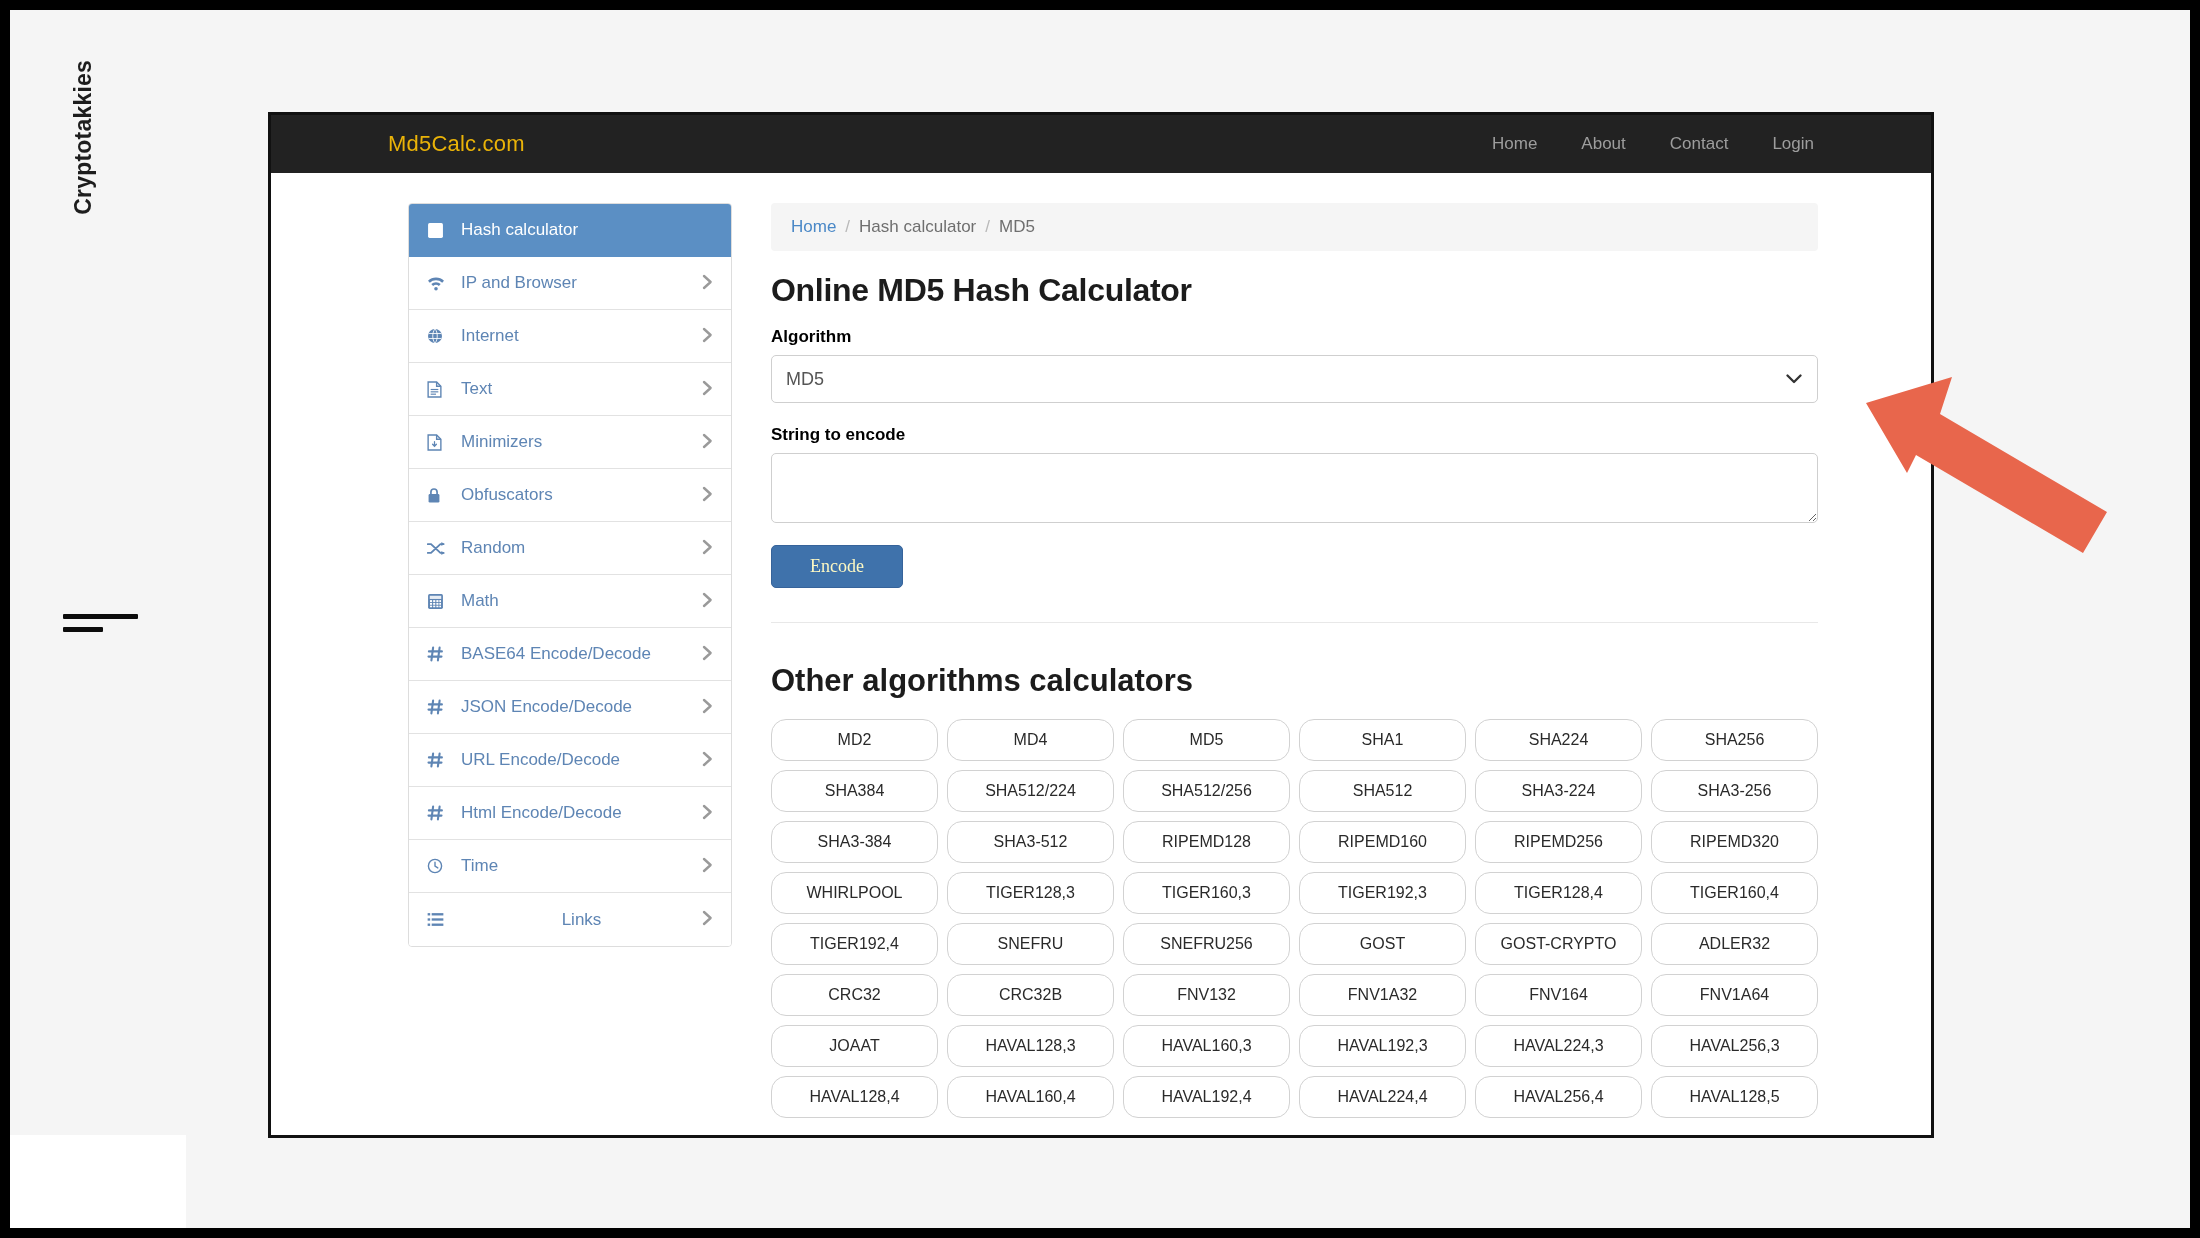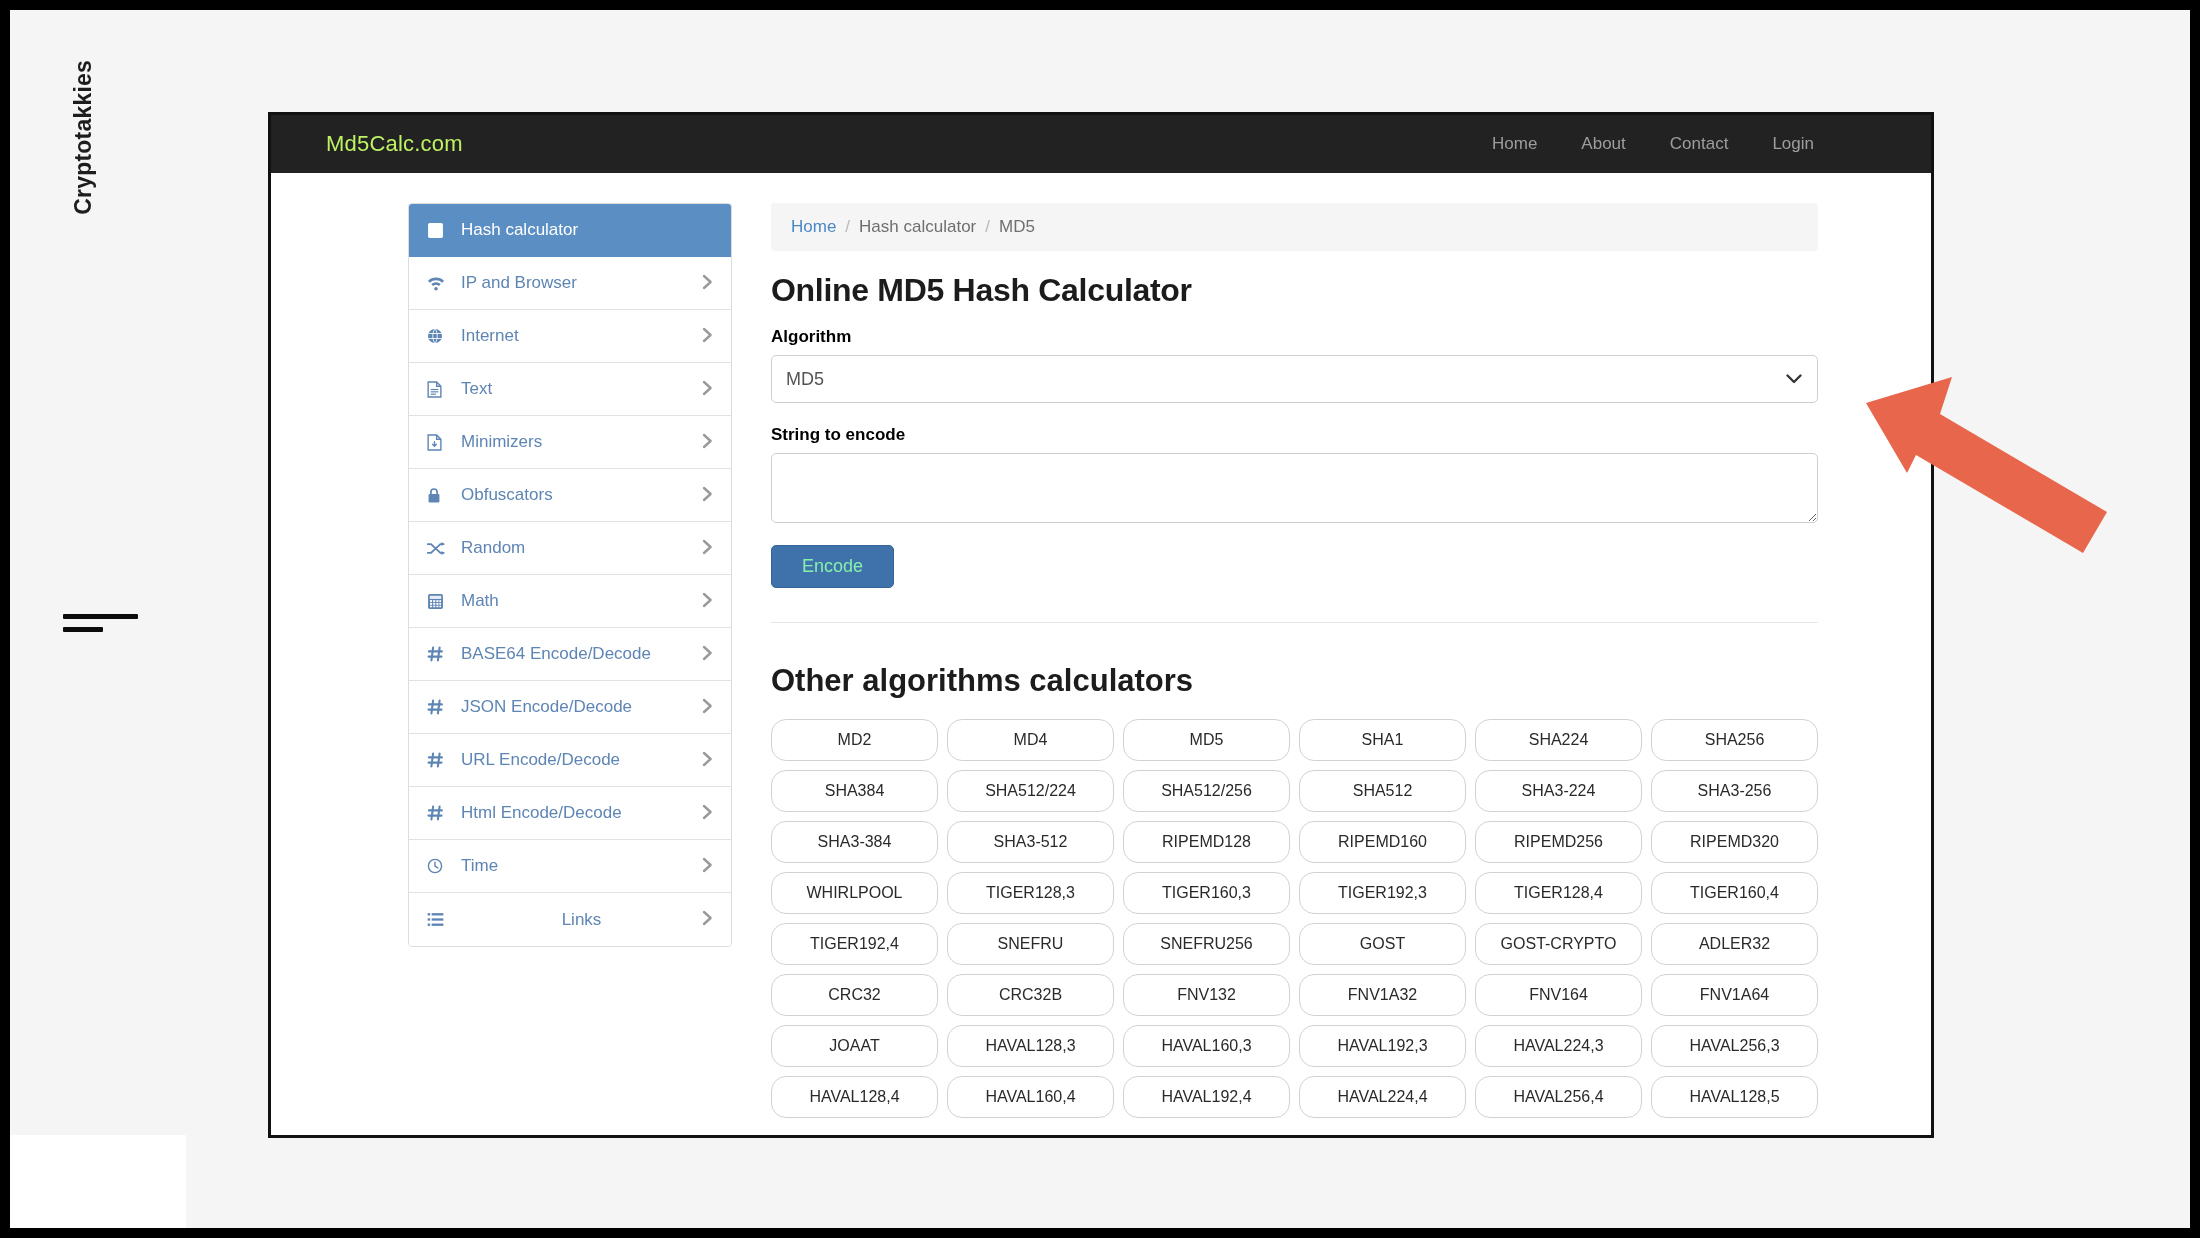--- a/index.html
+++ b/index.html
@@ -68,23 +68,23 @@
   
   #navbar {
     height: 58px;
     background: #222222;
     display: flex;
     align-items: center;
     padding: 0 0 0 0;
     position: relative;
   }
   #brand {
-    color: #bef264;
+    color: #eab308;
     font-size: 22px;
-    margin-left: 55px;
+    margin-left: 117px;
     letter-spacing: 0.2px;
   }
   #nav-links {
     margin-left: auto;
     display: flex;
     align-items: center;
     gap: 0px;
     margin-right: 95px;
   }
   #nav-links .nav-link {
@@ -226,26 +226,26 @@
     color: #555;
     padding: 10px 14px;
     resize: vertical;
     font-family: "Liberation Sans", sans-serif;
     display: block;
   }
   #encode-button {
     margin-top: 22px;
     background: #3f72ab;
     border: 1px solid #36639a;
-    color: #86efac;
+    color: #fef9c3;
     font-size: 18px;
-    padding: 10px 30px;
+    padding: 10px 38px;
     border-radius: 5px;
     cursor: pointer;
-    font-family: Liberation Sans, sans-serif;
+    font-family: Liberation Serif, serif;
   }
   #divider {
     border: none;
     border-top: 1px solid #e8e8e8;
     margin: 34px 0 0 0;
     height: 0;
   }
 
   
   #algo-grid {

